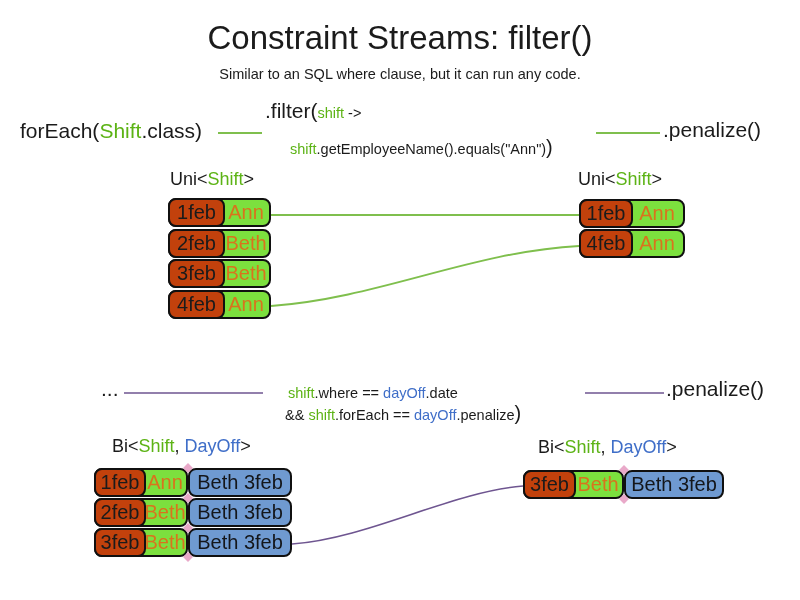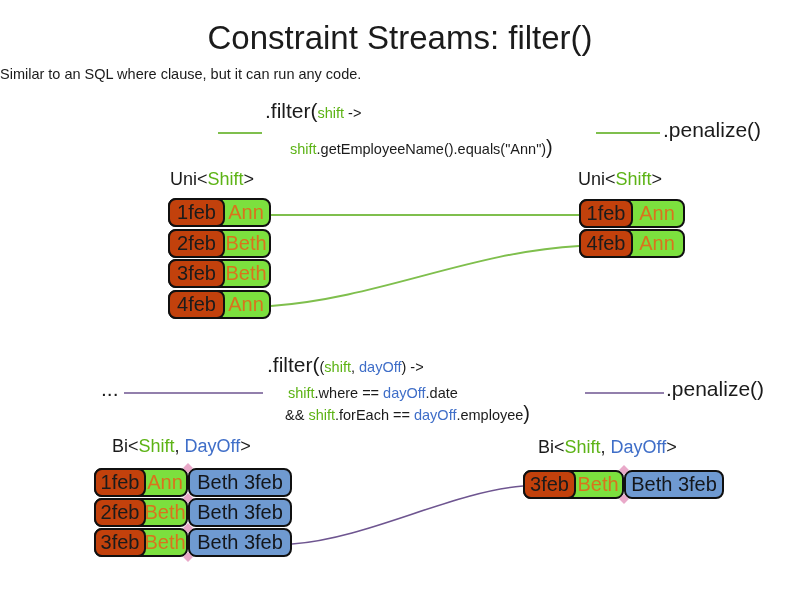--- a/index.html
+++ b/index.html
@@ -2,21 +2,21 @@
 <html><head>
 <meta charset="utf-8">
 <style>
   html,body{margin:0;padding:0;background:#ffffff;}
   .slide{position:relative;width:800px;height:600px;background:#ffffff;overflow:hidden;
          font-family:"Liberation Sans",sans-serif;color:#1b1b1b;}
   .lines{position:absolute;left:0;top:0;width:800px;height:600px;z-index:0;}
   .gl{stroke:#7fbf4d;stroke-width:2;fill:none;}
   .pl{stroke:#6e5590;stroke-width:1.6;fill:none;}
   .title{position:absolute;left:0;right:0;top:20px;text-align:center;font-size:33px;line-height:1.1;}
-  .subtitle{position:absolute;left:0;right:0;top:66px;font-size:14.5px;}
+  .subtitle{position:absolute;left:0;right:0;top:66px;text-align:center;font-size:14.5px;}
   .code{position:absolute;line-height:1;font-size:21px;white-space:pre;z-index:2;}
   .smline{position:absolute;line-height:1;font-size:14.5px;white-space:pre;z-index:2;}
   .sm{font-size:14.5px;}
   .bigp{font-size:20px;}
   .g{color:#5cb315;}
   .b{color:#3f6ec8;}
   .typ{position:absolute;line-height:1;font-size:18px;white-space:pre;z-index:2;}
   .row{position:absolute;background:#7ce03e;border:2px solid #101010;border-radius:8px;
        box-sizing:border-box;z-index:3;}
   .date{position:absolute;left:-2px;top:-2px;bottom:-2px;background:#c2410c;
@@ -44,20 +44,21 @@
     <path class="gl" d="M271 215 H579"></path>
     <path class="gl" d="M271 306 C380 298, 470 252, 579 246"></path>
     <path class="pl" d="M124 393 H263"></path>
     <path class="pl" d="M585 393 H664"></path>
     <path class="pl" d="M292 544 C370 538, 450 492, 523 486"></path>
   </svg>
 
   <div class="title">Constraint Streams: filter()</div>
   <div class="subtitle">Similar to an SQL where clause, but it can run any code.</div>
 
+  <div class="code" style="left:20px;top:120px;"><span>forEach(</span><span class="g">Shift</span><span>.class)</span></div>
 
   <div class="code" style="left:265px;top:100px;"><span>.filter(</span><span class="sm g">shift</span><span class="sm"> -&gt;</span></div>
 
   <div class="smline" style="left:290px;top:137px;"><span class="g">shift</span><span>.getEmployeeName().equals("Ann")</span><span class="bigp">)</span></div>
 
   <div class="code" style="left:663px;top:119px;">.penalize()</div>
 
   <div class="typ" style="left:170px;top:170px;"><span>Uni&lt;</span><span class="g">Shift</span><span>&gt;</span></div>
   <div class="typ" style="left:578px;top:170px;"><span>Uni&lt;</span><span class="g">Shift</span><span>&gt;</span></div>
 
@@ -82,25 +83,24 @@
     <div class="date" style="width:50px;">1feb</div>
     <div class="name" style="left:50px;">Ann</div>
   </div>
   <div class="row" style="left:579px;top:229px;width:106px;height:29px;">
     <div class="date" style="width:50px;">4feb</div>
     <div class="name" style="left:50px;">Ann</div>
   </div>
 
   <div class="code" style="left:101px;top:378px;">...</div>
 
-  <div class="code" style="left:267px;top:354px;"><span>.filter(</span><span class="sm">(</span><span class="sm g">shift</span><span class="sm">, </span><span class="sm b">dayOff</span><span class="sm">)</span><span class="sm"> -&gt;</span></div>
 
   <div class="smline" style="left:288px;top:386px;"><span class="g">shift</span><span>.where == </span><span class="b">dayOff</span><span>.date</span></div>
 
-  <div class="smline" style="left:285px;top:403px;"><span>&amp;&amp; </span><span class="g">shift</span><span>.forEach == </span><span class="b">dayOff</span><span>.employee</span><span class="bigp">)</span></div>
+  <div class="smline" style="left:285px;top:403px;"><span>&amp;&amp; </span><span class="g">shift</span><span>.forEach == </span><span class="b">dayOff</span><span>.penalize</span><span class="bigp">)</span></div>
 
   <div class="code" style="left:666px;top:378px;">.penalize()</div>
 
   <div class="typ" style="left:112px;top:437px;"><span>Bi&lt;</span><span class="g">Shift</span><span>, </span><span class="b">DayOff</span><span>&gt;</span></div>
   <div class="typ" style="left:538px;top:438px;"><span>Bi&lt;</span><span class="g">Shift</span><span>, </span><span class="b">DayOff</span><span>&gt;</span></div>
 
   <div class="birow" style="left:94px;top:468px;width:198px;height:29px;">
     <div class="greenpart" style="width:94px;">
       <div class="date" style="width:48px;">1feb</div>
       <div class="name" style="left:48px;">Ann</div>

